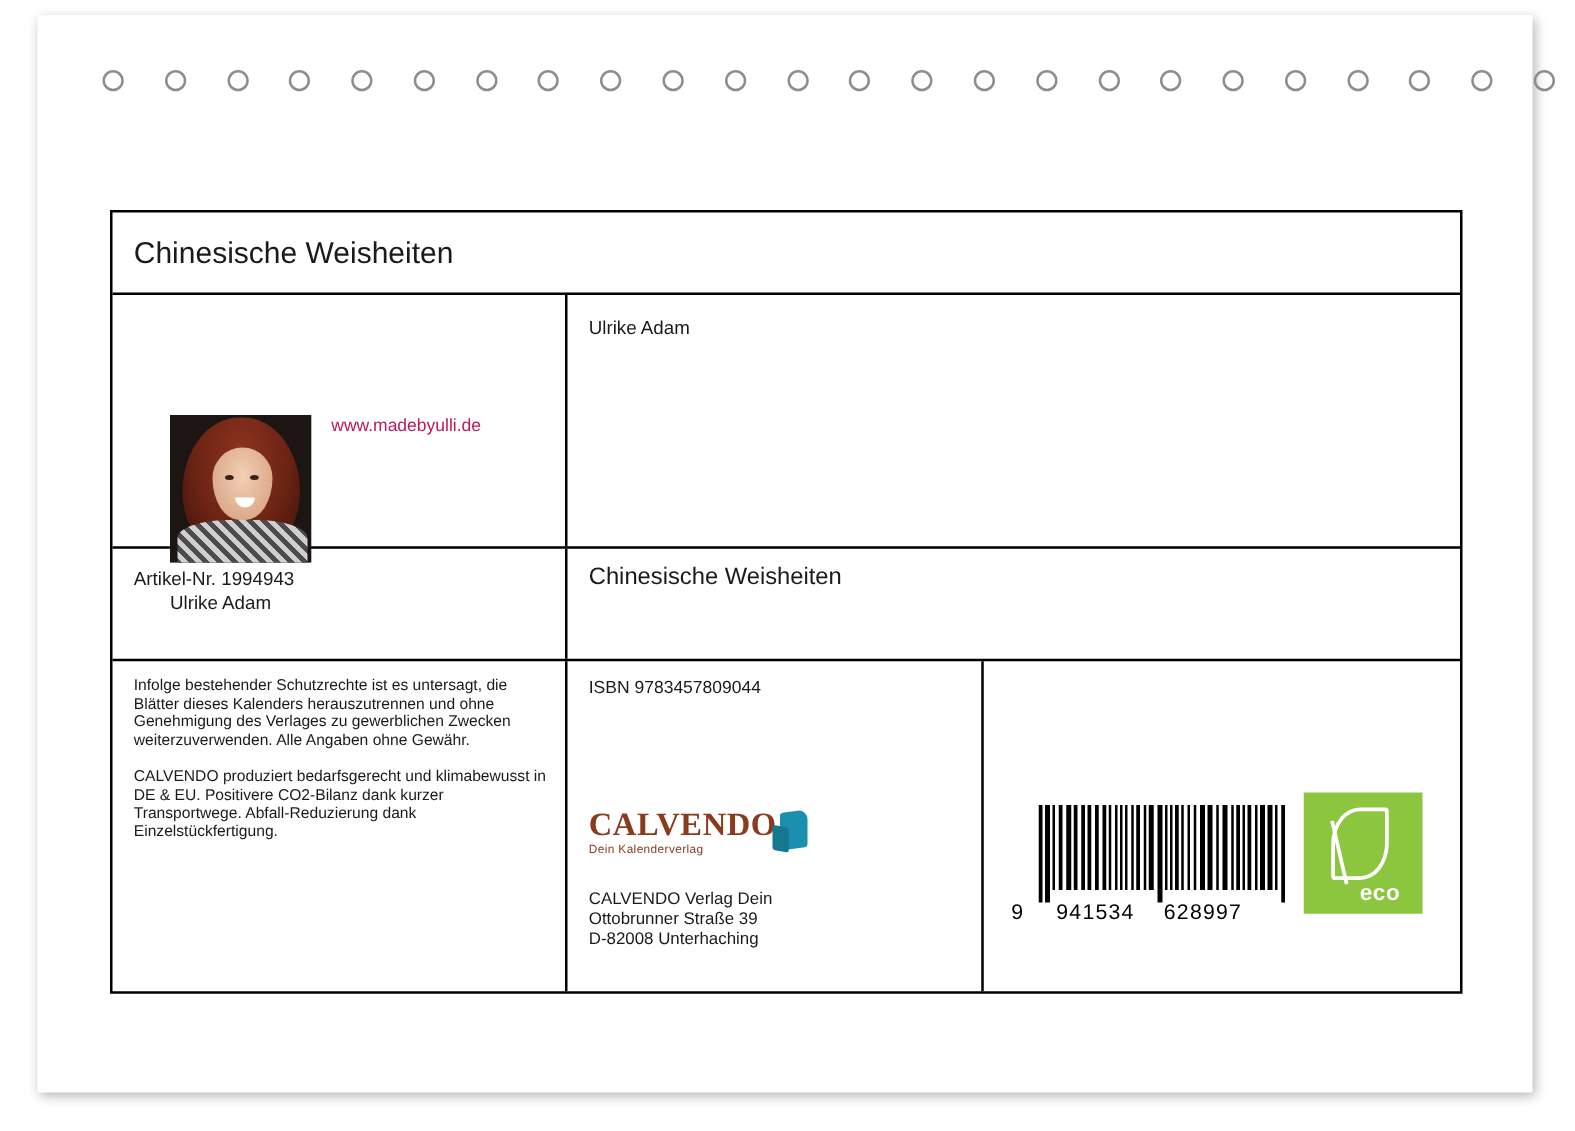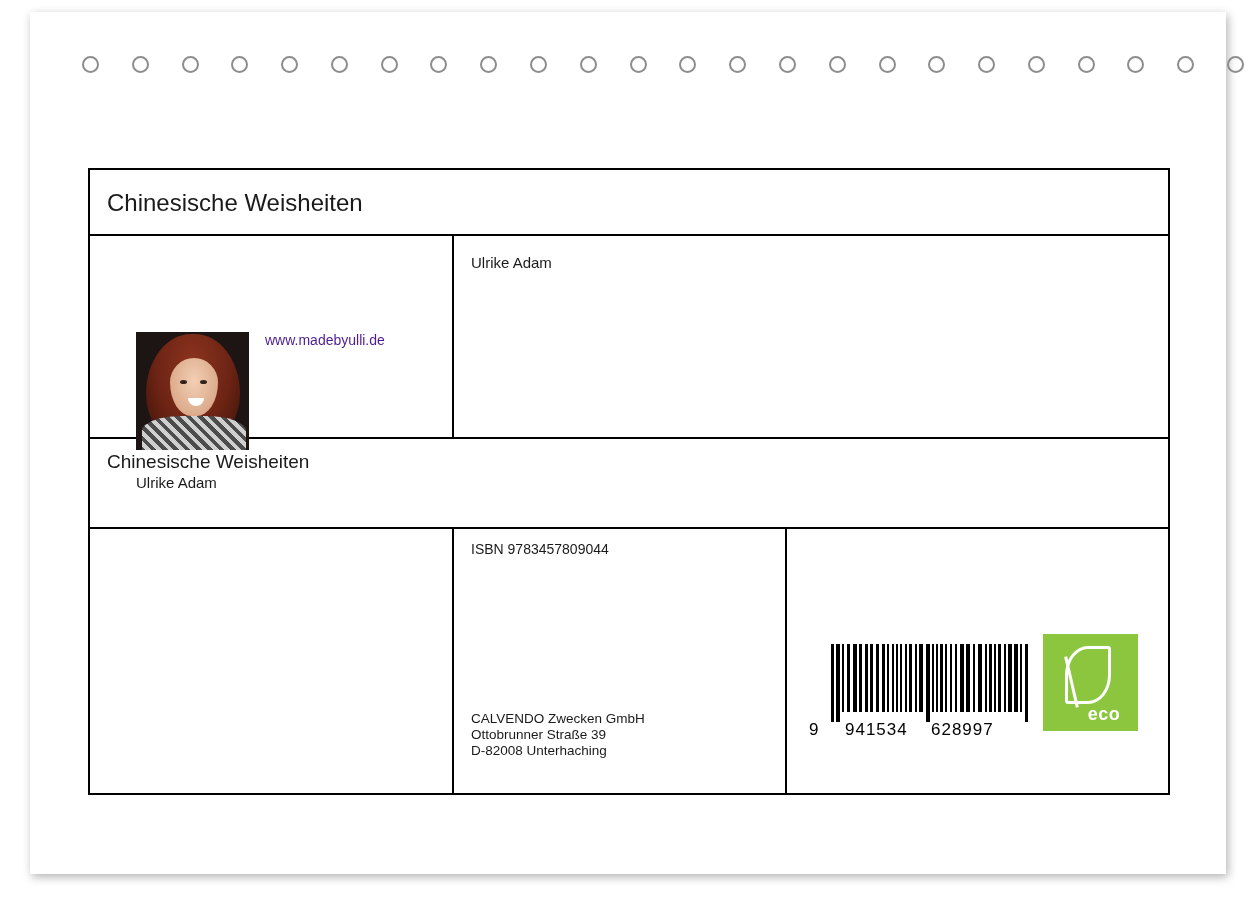--- a/index.html
+++ b/index.html
@@ -111,21 +111,21 @@
     position:absolute; left:6px; top:84px; width:104px; height:36px;
     background: repeating-linear-gradient(45deg, #4c4c4c 0 4px, #cfcfcf 4px 8px);
     border-radius: 40% 40% 0 0;
   }
 
   .web-url {
     position: absolute;
     left: 175px;
     top: 96px;
     font-size: 14px;
-    color: #4c1d95;
+    color: #be185d;
   }
   .author-caption {
     position: absolute;
     left: 46px;
     top: 238px;
     font-size: 15px;
     color: #1a1a1a;
   }
   .author-name-right {
     font-size: 15px;
@@ -336,36 +336,49 @@
         </div>
         <div class="web-url">www.madebyulli.de</div>
         <div class="author-caption">Ulrike Adam</div>
       </div>
       <div class="cell cell-author-right">
         <div class="author-name-right">Ulrike Adam</div>
       </div>
     </div>
 
     <div class="row row-article">
+      <div class="cell cell-article-left">
+        <div class="article-no">Artikel-Nr. 1994943</div>
+      </div>
       <div class="cell cell-article-right">
         <div class="book-title">Chinesische Weisheiten</div>
       </div>
     </div>
 
     <div class="row row-legal">
 
       <div class="cell cell-legal">
+        <p class="legal-p">Infolge bestehender Schutzrechte ist es untersagt, die Blätter dieses Kalenders herauszutrennen und ohne Genehmigung des Verlages zu gewerblichen Zwecken weiterzuverwenden. Alle Angaben ohne Gewähr.</p>
+        <p class="legal-p">CALVENDO produziert bedarfsgerecht und klimabewusst in DE &amp; EU. Positivere CO2-Bilanz dank kurzer Transportwege. Abfall-Reduzierung dank Einzelstückfertigung.</p>
       </div>
 
       <div class="cell cell-isbn">
         <div class="isbn-line">ISBN 9783457809044</div>
 
+        <div class="calvendo-logo">
+          <div class="cal-word">CALVENDO</div>
+          <div class="cal-sub">Dein Kalenderverlag</div>
+          <div class="cal-mark">
+            <div class="sail"></div>
+            <div class="sail2"></div>
+          </div>
+        </div>
 
         <div class="cal-address">
-          <div>CALVENDO Zwecken GmbH</div>
+          <div>CALVENDO Verlag Dein</div>
           <div>Ottobrunner Straße 39</div>
           <div>D-82008 Unterhaching</div>
         </div>
       </div>
 
       <div class="cell cell-barcode">
         <div class="barcode-wrap">
           <div class="bars" id="bars">
               <div class="bar" style="left: 0px; width: 3px;"></div>
               <div class="bar" style="left: 5px; width: 4px;"></div>

